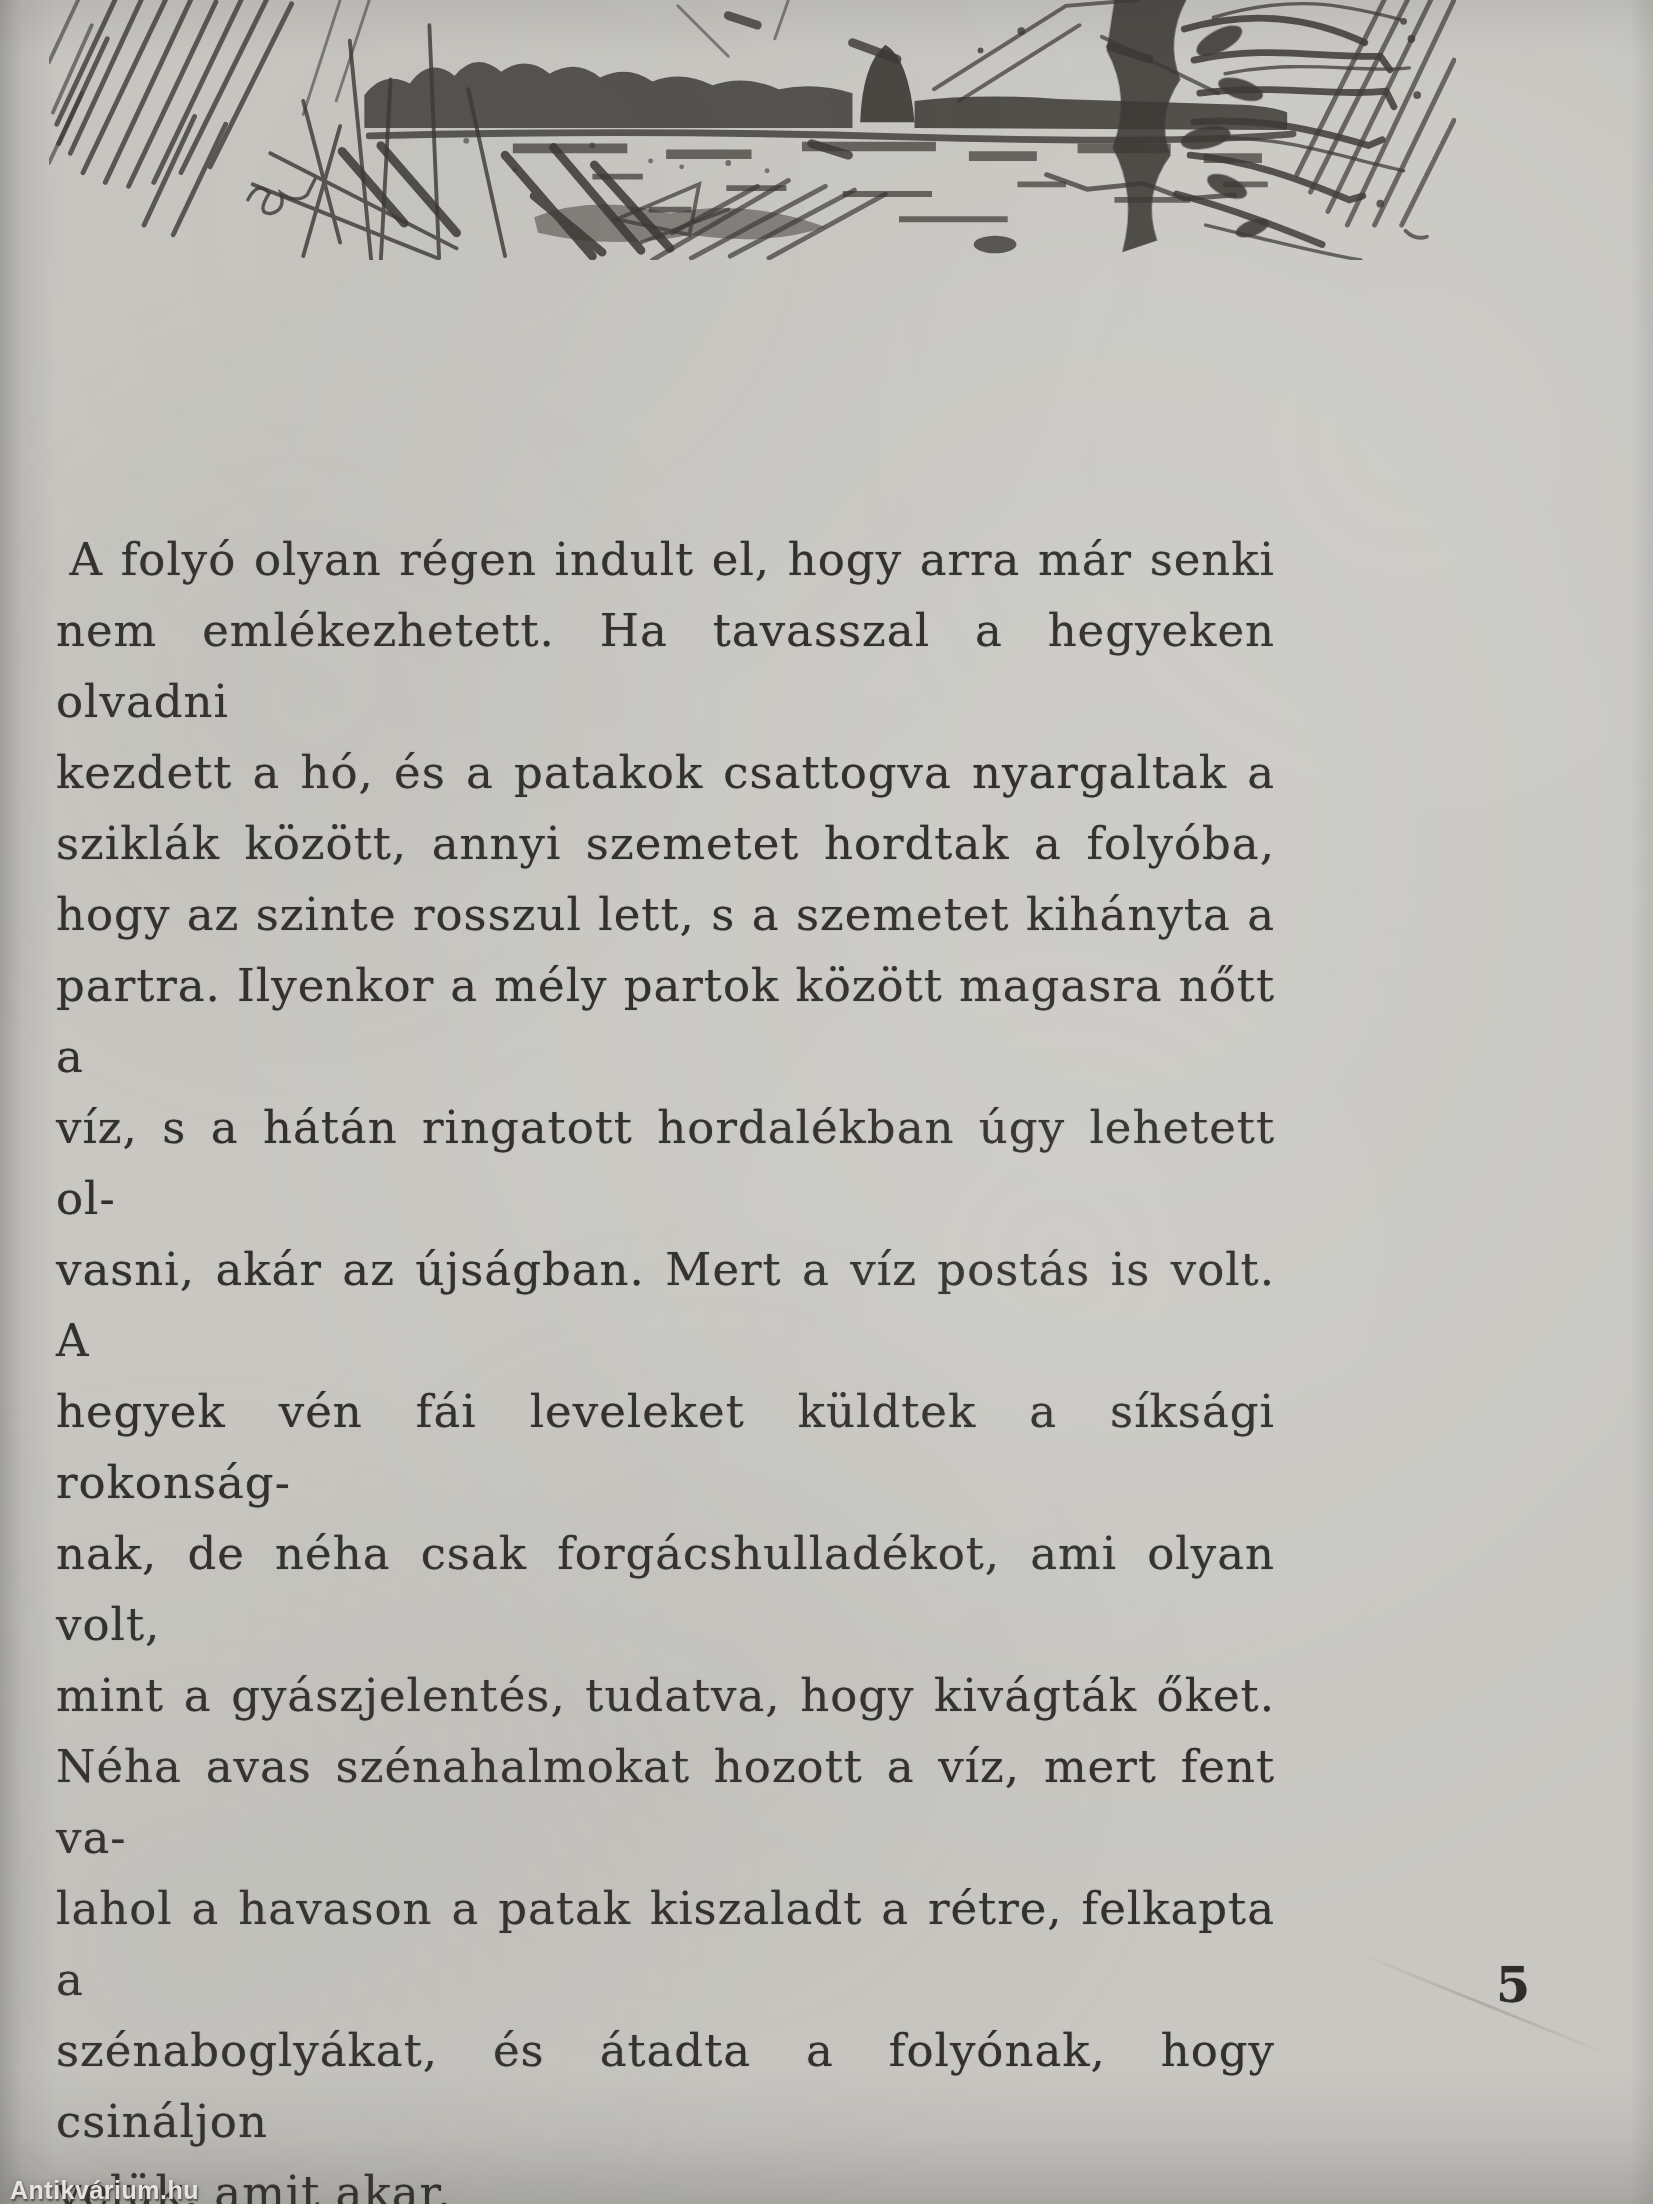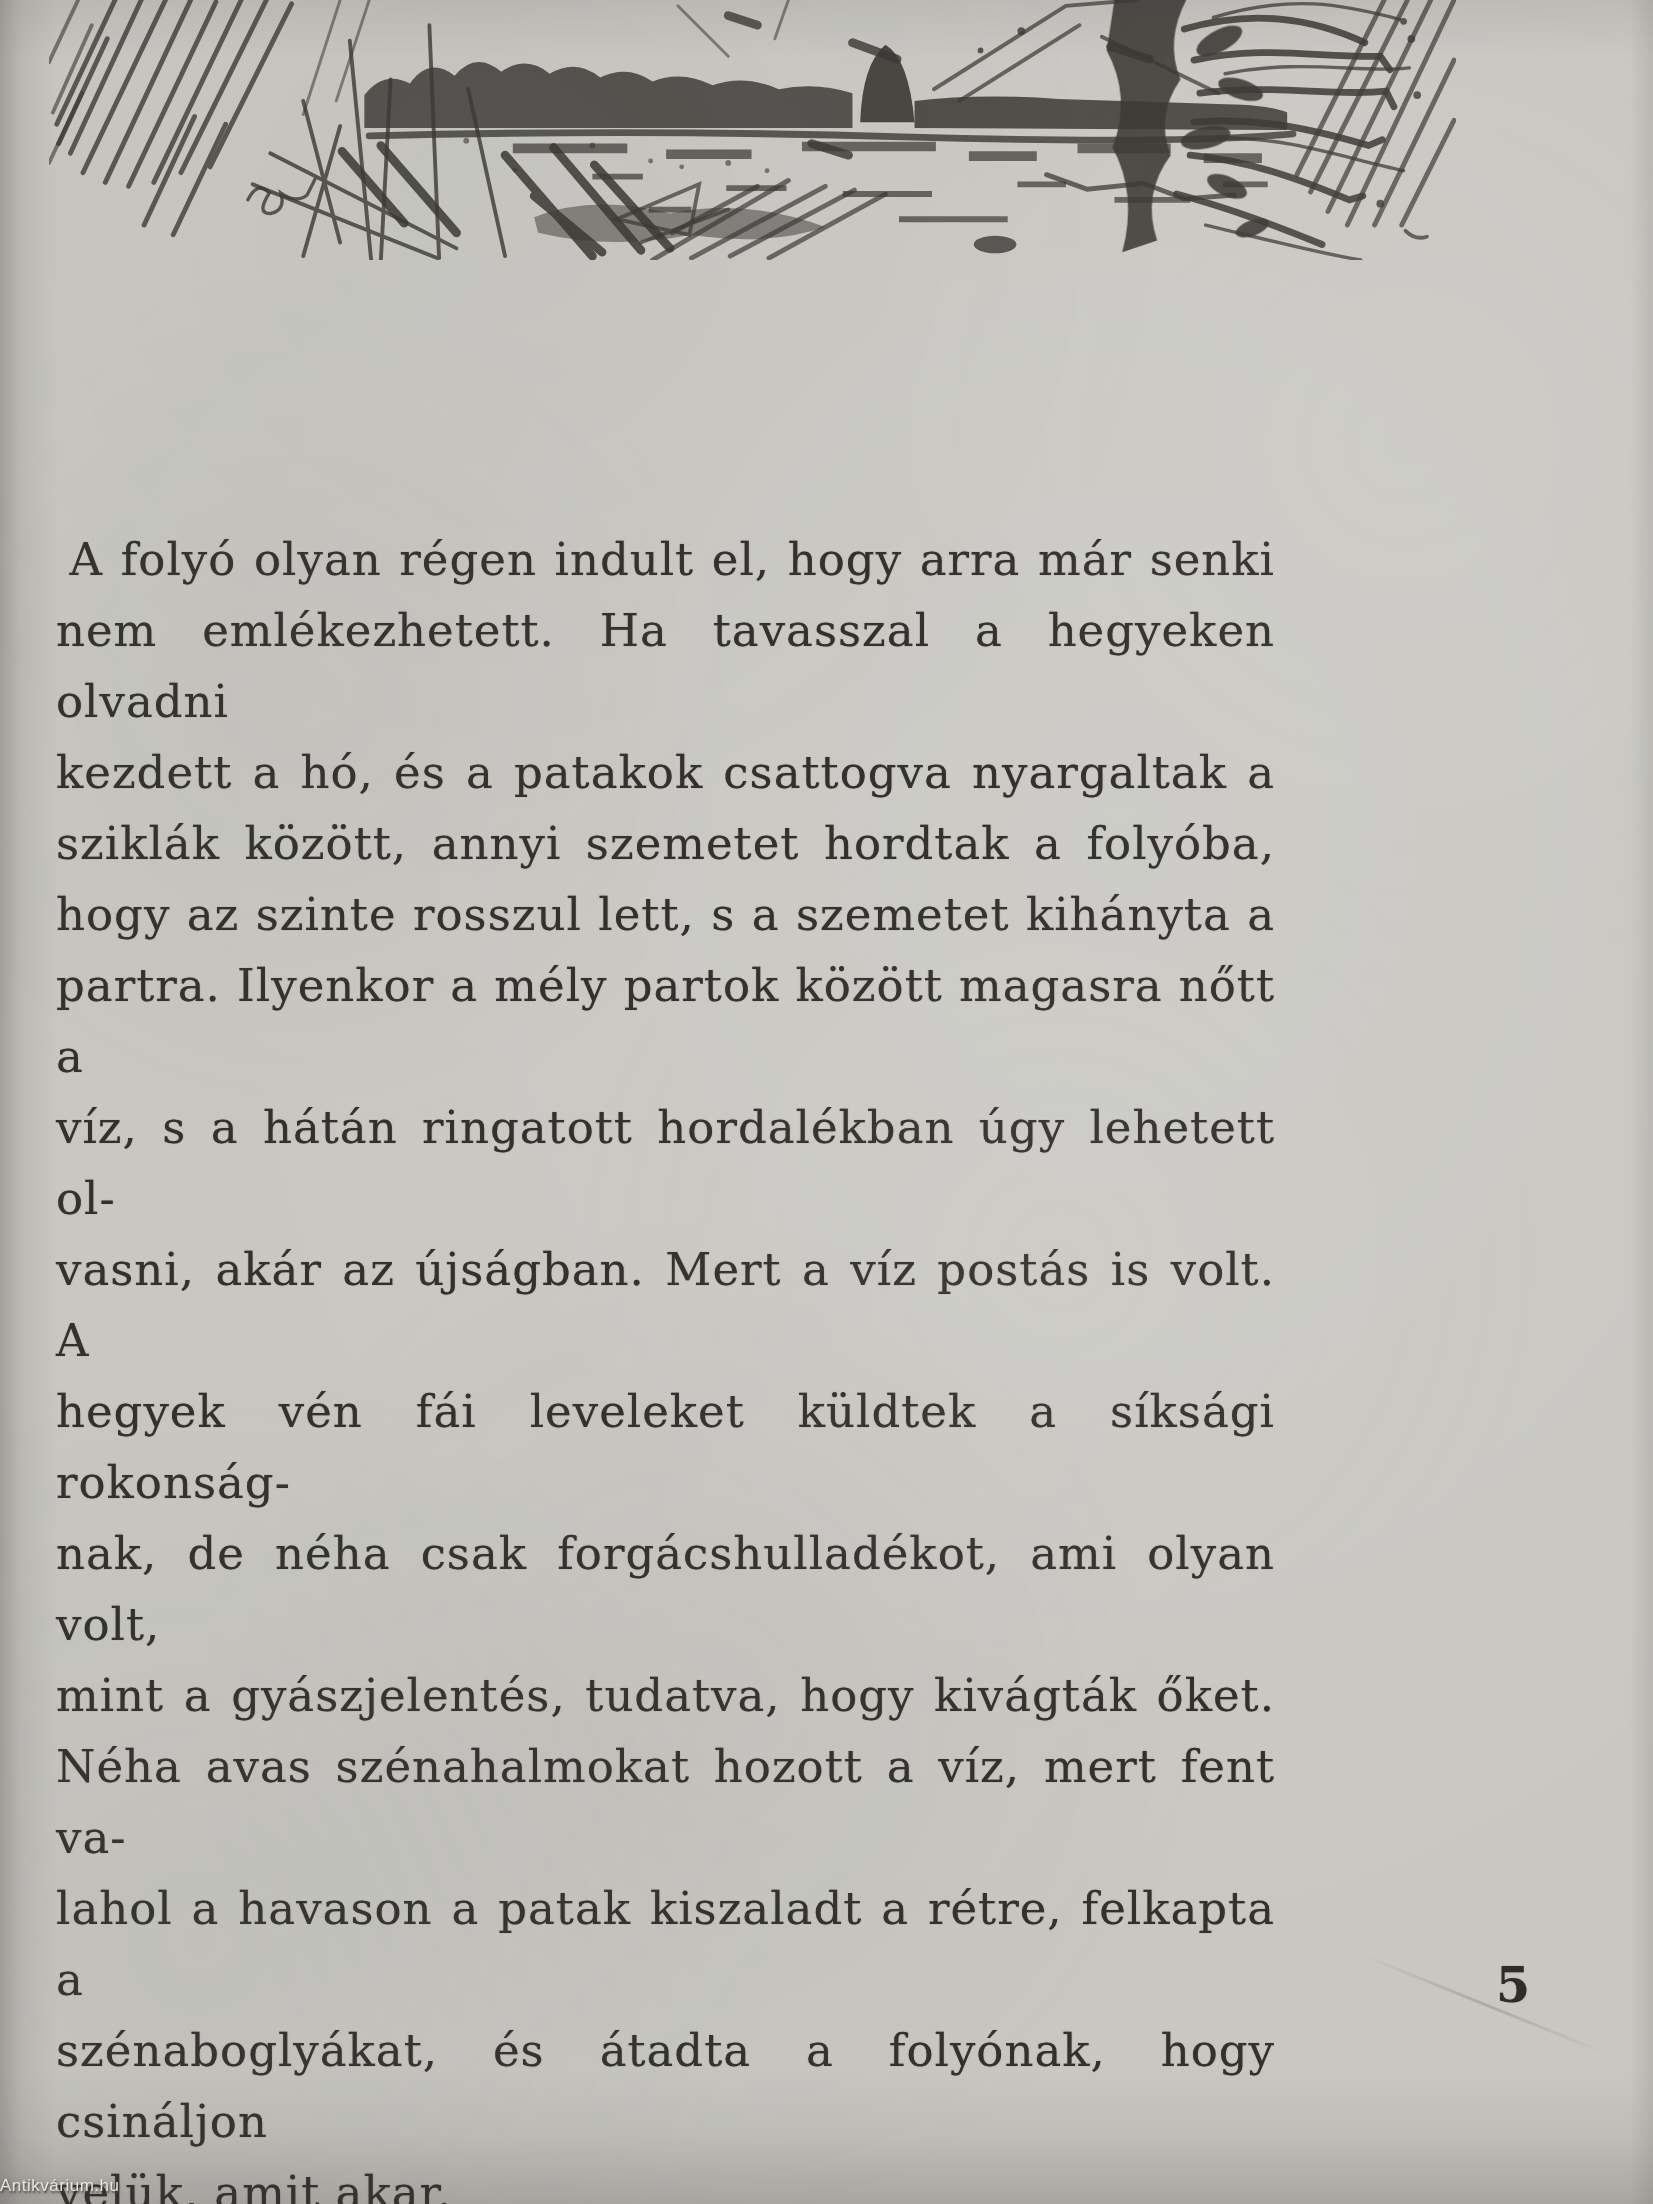--- a/index.html
+++ b/index.html
@@ -45,23 +45,23 @@
   .line { white-space:normal; }
   .line.left-last { text-align-last:left; }
   .line.indent { padding-left:47px; }
   .line.indent-sm { padding-left:13.6px; }
   .page-number {
     position:absolute; left:1496px; top:1956px;
     font-size:49px; font-weight:bold; letter-spacing:1.9px;
     color:#2f2d29; text-shadow:0 0 1px rgba(40,38,34,0.6);
   }
   .watermark {
-    position:absolute; left:0; top:2176px;
+    position:absolute; left:10px; top:2176px;
     font-family:"Liberation Sans", sans-serif;
-    font-size:17px; font-weight:normal; letter-spacing:0.5px;
+    font-size:25px; font-weight:bold; letter-spacing:0.5px;
     color:rgba(236,235,230,0.95);
     text-shadow:1px 1.9px 1.9px rgba(66,64,60,0.9), 0 0 6.8px rgba(66,64,60,0.35);
   }
   .crease {
     position:absolute; left:1349px; top:2003px; width:272px; height:2.9px;
     background:linear-gradient(90deg, transparent, rgba(88,86,80,0.25), transparent);
     transform:rotate(22deg); pointer-events:none;
   }
 </style>
 </head>

